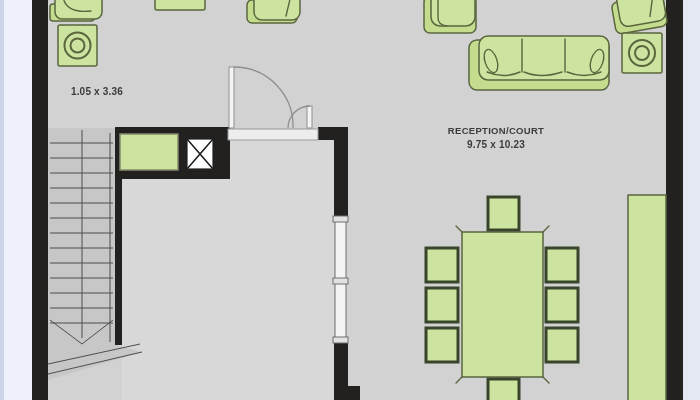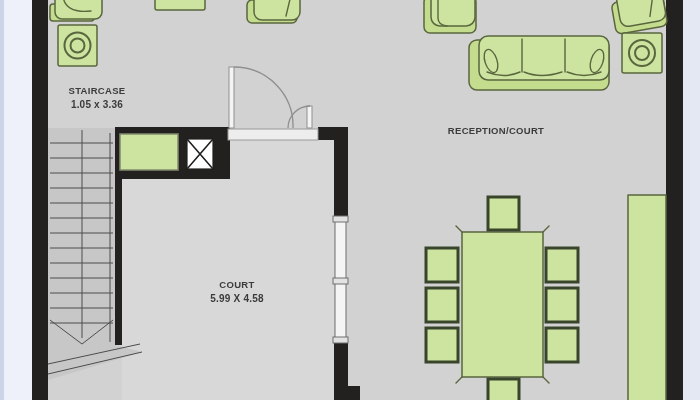--- a/index.html
+++ b/index.html
@@ -154,25 +154,21 @@
         <rect class="chair" x="426" y="288" width="32" height="34"></rect>
         <rect class="chair" x="426" y="328" width="32" height="34"></rect>
         <rect class="chair" x="546" y="248" width="32" height="34"></rect>
         <rect class="chair" x="546" y="288" width="32" height="34"></rect>
         <rect class="chair" x="546" y="328" width="32" height="34"></rect>
       </g>
     </g>
   </svg>
 
   <div class="room-label" style="left:47px;top:85px;width:100px;">
-    <div>STAIRCASE</div>
     <div class="dims">1.05 x 3.36</div>
   </div>
 
   <div class="room-label" style="left:426px;top:125px;width:140px;">
     <div>RECEPTION/COURT</div>
+    <div class="dims">9.75 x 10.23</div>
   </div>
 
-  <div class="room-label" style="left:187px;top:279px;width:100px;">
-    <div>COURT</div>
-    <div class="dims">5.99 X 4.58</div>
-  </div>
 </div>
 
 </body></html>

